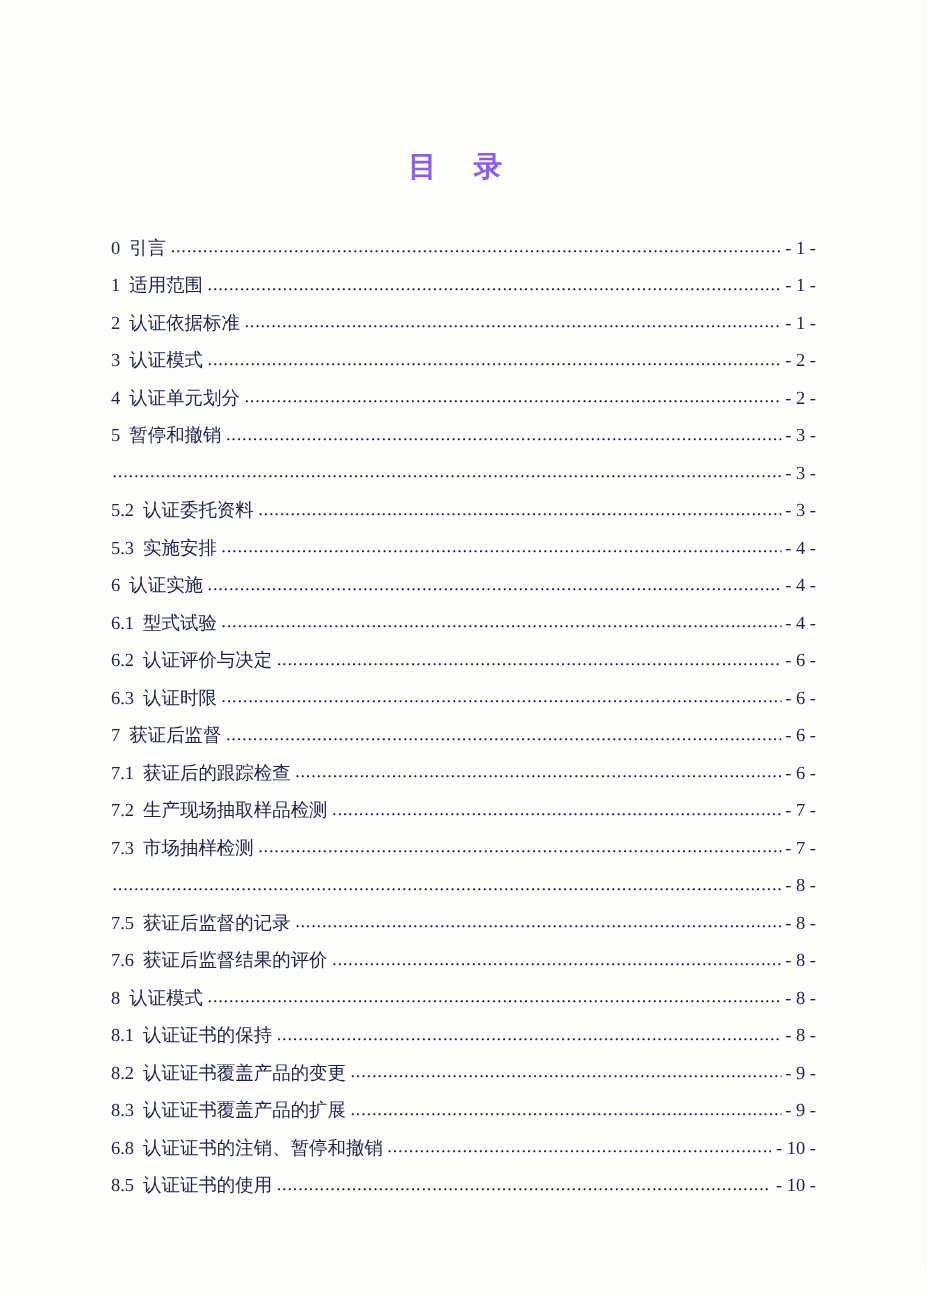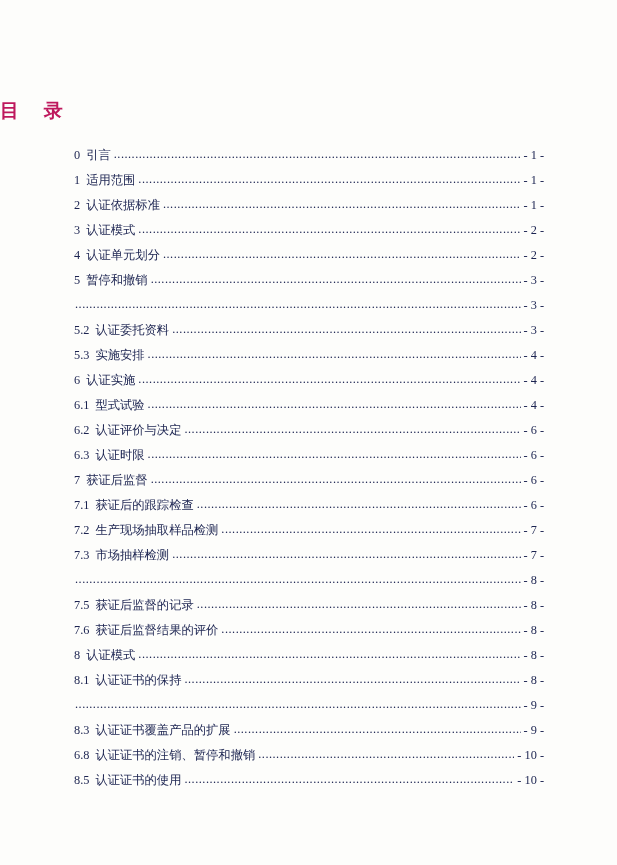--- a/index.html
+++ b/index.html
@@ -15,35 +15,36 @@
     margin: 0 auto;
     overflow: hidden;
     font-family: "Liberation Serif", "DejaVu Serif", serif;
     color: #17204a;
   }
   .doc-title {
     position: absolute;
     top: 98px;
     left: 0;
     width: 617px;
+    text-align: center;
     font-size: 19px;
     font-weight: bold;
     letter-spacing: 10px;
-    color: #be185d;
+    color: #8b5cf6;
     font-family: "Liberation Serif", "DejaVu Serif", serif;
   }
   .toc {
     position: absolute;
     top: 148px;
     left: 74px;
     width: 470px;
   }
   .toc-entry {
     display: flex;
-    align-items: flex-start;
+    align-items: flex-end;
     font-size: 12.3px;
     line-height: 15px;
     height: 25px;
     color: #1b2350;
     white-space: nowrap;
   }
   .toc-entry .label {
     flex: 0 0 auto;
     padding-right: 2px;
   }
@@ -176,20 +177,21 @@
         <span class="label"><span class="num">8</span><span>认证模式</span></span>
         <span class="dots">................................................................................................................................</span>
         <span class="page-num">- 8 -</span>
       </div>
       <div class="toc-entry lvl2">
         <span class="label"><span class="num">8.1</span><span>认证证书的保持</span></span>
         <span class="dots">................................................................................................................................</span>
         <span class="page-num">- 8 -</span>
       </div>
       <div class="toc-entry lvl2">
+        <span class="label"><span class="num">8.2</span><span>认证证书覆盖产品的变更</span></span>
         <span class="dots">................................................................................................................................</span>
         <span class="page-num">- 9 -</span>
       </div>
       <div class="toc-entry lvl2">
         <span class="label"><span class="num">8.3</span><span>认证证书覆盖产品的扩展</span></span>
         <span class="dots">................................................................................................................................</span>
         <span class="page-num">- 9 -</span>
       </div>
       <div class="toc-entry lvl2">
         <span class="label"><span class="num">6.8</span><span>认证证书的注销、暂停和撤销</span></span>

